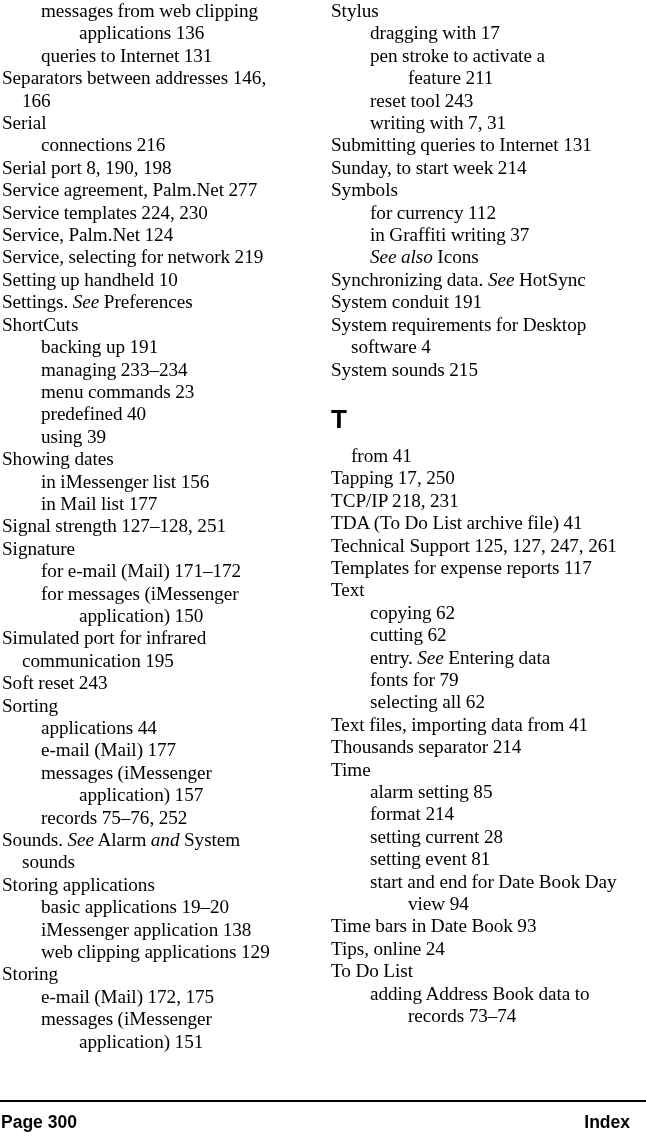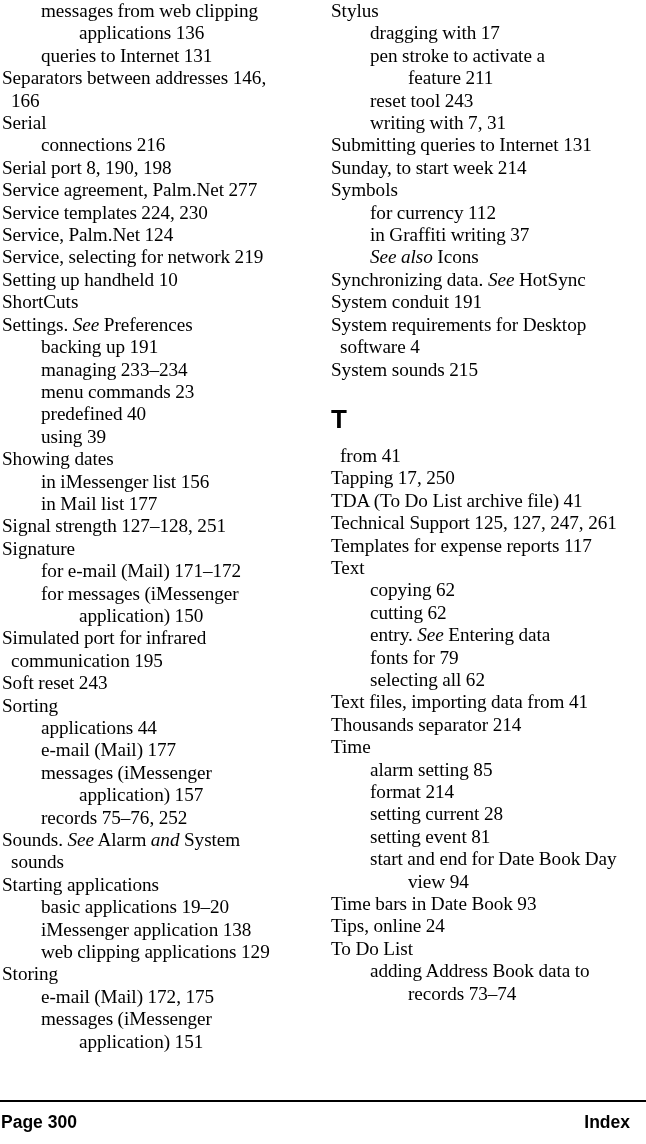--- a/index.html
+++ b/index.html
@@ -46,21 +46,21 @@
   .entry {
     font-size: 19.2px;
     line-height: 22.4px;
     letter-spacing: -0.05px;
     white-space: pre-wrap;
     word-spacing: -0.2px;
   }
 
   
   .lvl0 { margin-left: 0px;  }
-  .lvl1 { margin-left: 9px; }
+  .lvl1 { margin-left: 20px; }
   .lvl2 { margin-left: 39px; }
   .lvl3 { margin-left: 77px; }
 
   .entry em {
     font-style: italic;
   }
 
   
   .section-heading {
     font-family: "Liberation Sans", "DejaVu Sans", sans-serif;
@@ -117,22 +117,22 @@
         <div class="entry lvl0">Separators between addresses 146,</div>
         <div class="entry lvl1">166</div>
         <div class="entry lvl0">Serial</div>
         <div class="entry lvl2">connections 216</div>
         <div class="entry lvl0">Serial port 8, 190, 198</div>
         <div class="entry lvl0">Service agreement, Palm.Net 277</div>
         <div class="entry lvl0">Service templates 224, 230</div>
         <div class="entry lvl0">Service, Palm.Net 124</div>
         <div class="entry lvl0">Service, selecting for network 219</div>
         <div class="entry lvl0">Setting up handheld 10</div>
+        <div class="entry lvl0">Settings. <em>See</em> Preferences</div>
         <div class="entry lvl0">ShortCuts</div>
-        <div class="entry lvl0">Settings. <em>See</em> Preferences</div>
         <div class="entry lvl2">backing up 191</div>
         <div class="entry lvl2">managing 233–234</div>
         <div class="entry lvl2">menu commands 23</div>
         <div class="entry lvl2">predefined 40</div>
         <div class="entry lvl2">using 39</div>
         <div class="entry lvl0">Showing dates</div>
         <div class="entry lvl2">in iMessenger list 156</div>
         <div class="entry lvl2">in Mail list 177</div>
         <div class="entry lvl0">Signal strength 127–128, 251</div>
         <div class="entry lvl0">Signature</div>
@@ -143,21 +143,21 @@
         <div class="entry lvl1">communication 195</div>
         <div class="entry lvl0">Soft reset 243</div>
         <div class="entry lvl0">Sorting</div>
         <div class="entry lvl2">applications 44</div>
         <div class="entry lvl2">e-mail (Mail) 177</div>
         <div class="entry lvl2">messages (iMessenger</div>
         <div class="entry lvl3">application) 157</div>
         <div class="entry lvl2">records 75–76, 252</div>
         <div class="entry lvl0">Sounds. <em>See</em> Alarm <em>and</em> System</div>
         <div class="entry lvl1">sounds</div>
-        <div class="entry lvl0">Starting applications</div>
+        <div class="entry lvl0">Storing applications</div>
         <div class="entry lvl2">basic applications 19–20</div>
         <div class="entry lvl2">iMessenger application 138</div>
         <div class="entry lvl2">web clipping applications 129</div>
         <div class="entry lvl0">Storing</div>
         <div class="entry lvl2">e-mail (Mail) 172, 175</div>
         <div class="entry lvl2">messages (iMessenger</div>
         <div class="entry lvl3">application) 151</div>
       </div>
     <div class="column right">
         <div class="entry lvl0">Stylus</div>
@@ -173,20 +173,21 @@
         <div class="entry lvl2">in Graffiti writing 37</div>
         <div class="entry lvl2"><em>See also</em> Icons</div>
         <div class="entry lvl0">Synchronizing data. <em>See</em> HotSync</div>
         <div class="entry lvl0">System conduit 191</div>
         <div class="entry lvl0">System requirements for Desktop</div>
         <div class="entry lvl1">software 4</div>
         <div class="entry lvl0">System sounds 215</div>
         <div class="section-heading">T</div>
         <div class="entry lvl1">from 41</div>
         <div class="entry lvl0">Tapping 17, 250</div>
+        <div class="entry lvl0">TCP/IP 218, 231</div>
         <div class="entry lvl0">TDA (To Do List archive file) 41</div>
         <div class="entry lvl0">Technical Support 125, 127, 247, 261</div>
         <div class="entry lvl0">Templates for expense reports 117</div>
         <div class="entry lvl0">Text</div>
         <div class="entry lvl2">copying 62</div>
         <div class="entry lvl2">cutting 62</div>
         <div class="entry lvl2">entry. <em>See</em> Entering data</div>
         <div class="entry lvl2">fonts for 79</div>
         <div class="entry lvl2">selecting all 62</div>
         <div class="entry lvl0">Text files, importing data from 41</div>

